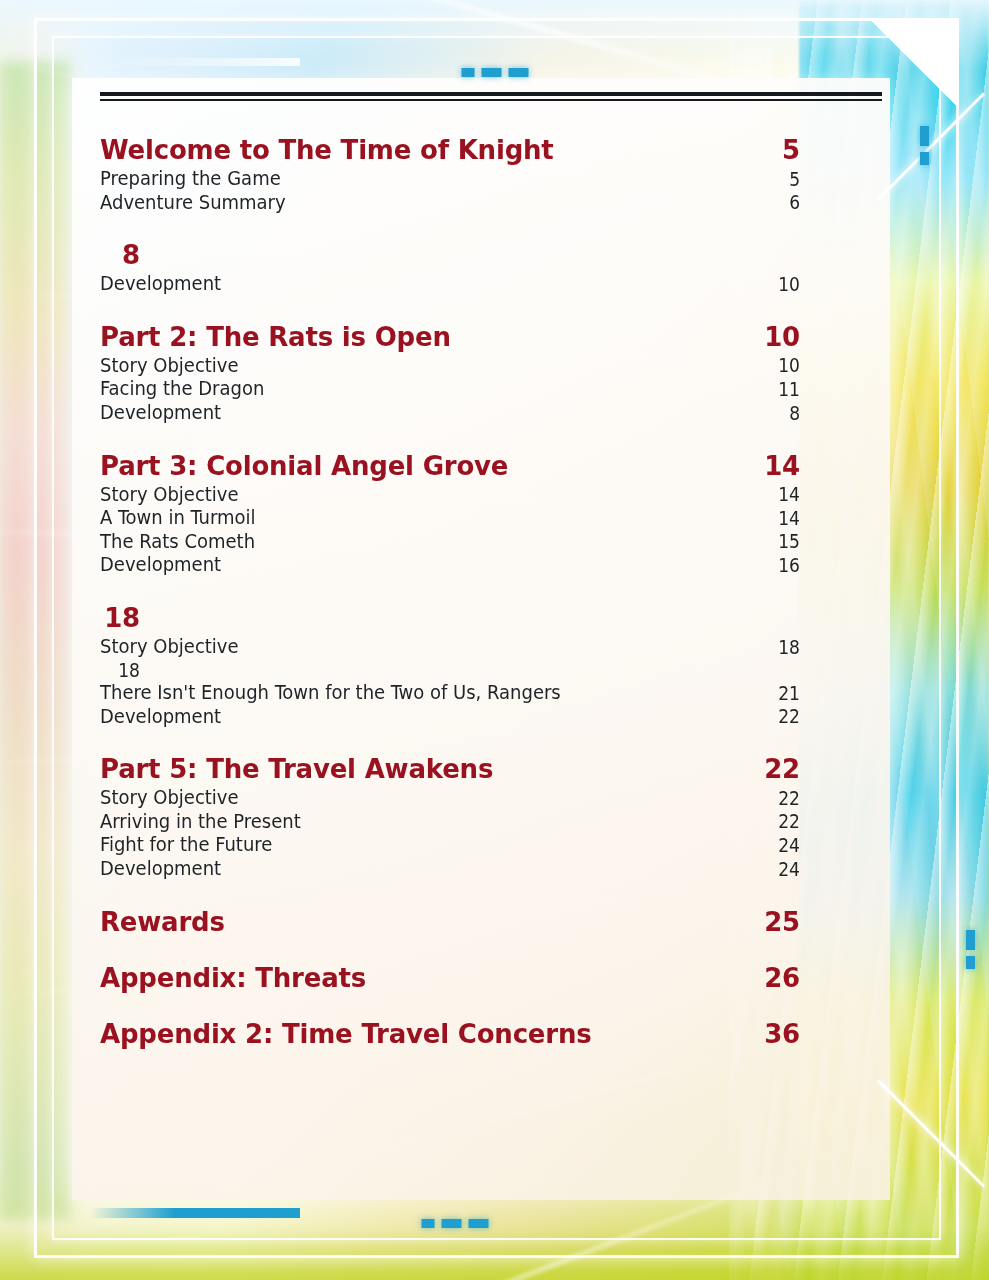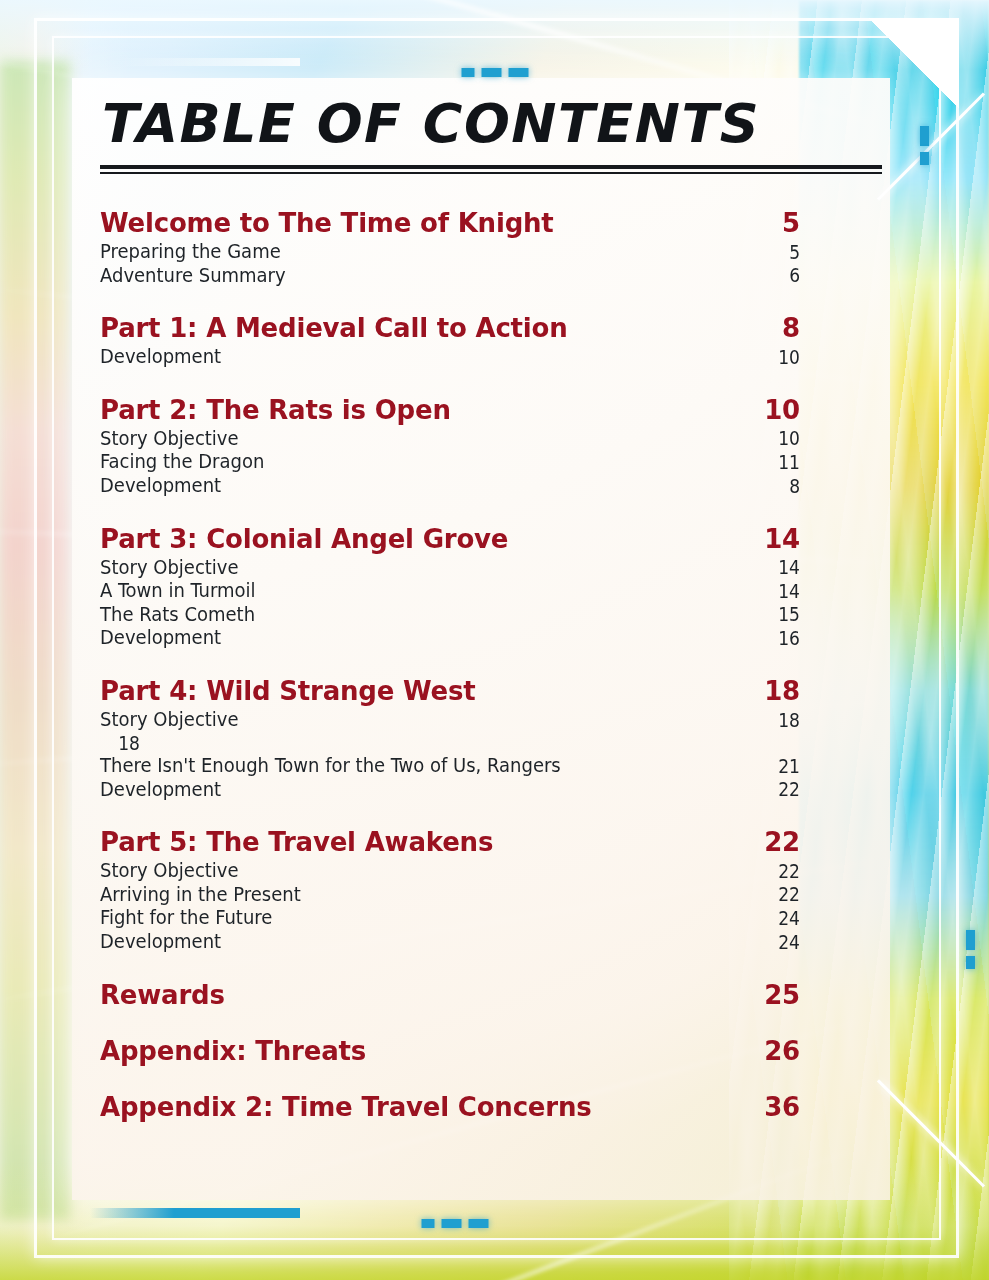--- a/index.html
+++ b/index.html
@@ -249,21 +249,20 @@
     <span class="tick small"></span>
     <span class="tick"></span>
     <span class="tick"></span>
   </div>
   <div class="tick-v v1"></div>
   <div class="tick-v v2"></div>
   <div class="tick-v v3"></div>
   <div class="tick-v v4"></div>
 
   <div class="content">
-    <h1 class="toc-title">TABLE OF CONTENTS</h1>
     <div class="title-rules">
       <div class="r1"></div>
       <div class="r2"></div>
     </div>
 
     <div class="toc-list">
 
       <div class="group">
         <div class="row head">
           <span class="label">Welcome to The Time of Knight</span>
@@ -274,21 +273,20 @@
           <span class="pg">5</span>
         </div>
         <div class="row sub">
           <span class="label">Adventure Summary</span>
           <span class="pg">6</span>
         </div>
       </div>
 
       <div class="group">
         <div class="row head">
-          <span class="label">Part 1: A Medieval Call to Action</span>
           <span class="pg">8</span>
         </div>
         <div class="row sub">
           <span class="label">Development</span>
           <span class="pg">10</span>
         </div>
       </div>
 
       <div class="group">
         <div class="row head">
@@ -327,21 +325,20 @@
           <span class="pg">15</span>
         </div>
         <div class="row sub">
           <span class="label">Development</span>
           <span class="pg">16</span>
         </div>
       </div>
 
       <div class="group">
         <div class="row head">
-          <span class="label">Part 4: Wild Strange West</span>
           <span class="pg">18</span>
         </div>
         <div class="row sub">
           <span class="label">Story Objective</span>
           <span class="pg">18</span>
         </div>
         <div class="row sub">
           <span class="pg">18</span>
         </div>
         <div class="row sub">

